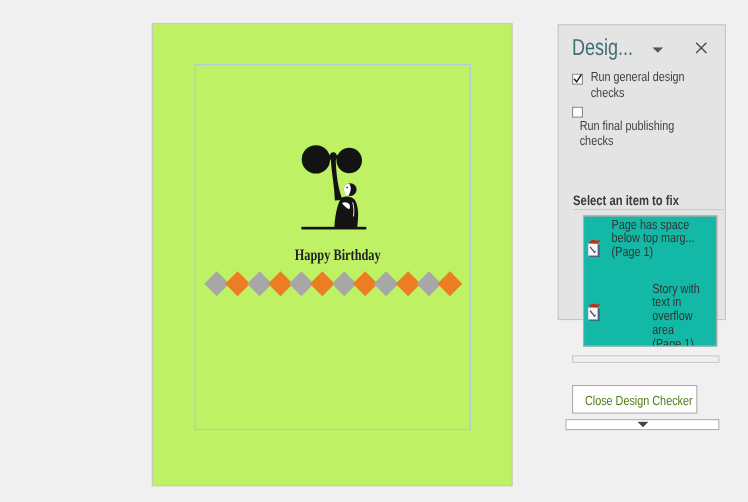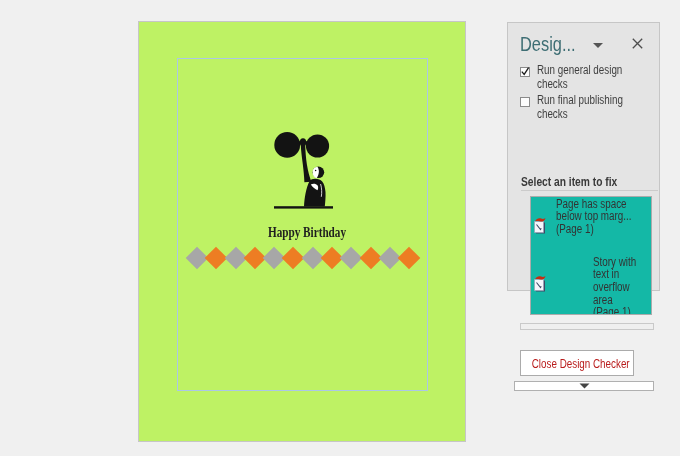--- a/index.html
+++ b/index.html
@@ -83,21 +83,21 @@
   .pane-close {
     position: absolute;
     left: 122px; top: 13px;
     width: 14px; height: 14px;
     display: flex; align-items: center; justify-content: center;
   }
 
   .checks { position: absolute; left: 12px; top: 40px; width: 140px; }
   .check-row { display: flex; }
   .row-gap-a { margin-bottom: 1.5px; }
-  .row-gap-b { margin-bottom: 3px; }
+  .row-gap-b { margin-bottom: 3px; flex-direction: column; }
   .row-gap-c { margin-bottom: 6px; }
   .cb {
     flex: 0 0 10px;
     width: 10px; height: 10px;
     margin-top: 4px;
     background: #fdfdfd;
     border: 1px solid #8b8b8b;
     position: relative;
   }
   .cb-check {
@@ -167,21 +167,21 @@
     border: 1px solid #c9c9c9;
   }
 
   .close-btn {
     position: absolute;
     left: 12px; top: 327px;
     width: 114px; height: 26px;
     background: #ffffff;
     border: 1px solid #ababab;
     font-family: "Liberation Sans", sans-serif;
-    color: #b91c1c;
+    color: #4d7c0f;
     text-align: center;
     white-space: nowrap;
     padding: 0;
   }
   .close-btn span {
     display: inline-block;
     font-size: 12px;
     transform: scaleX(0.82);
   }
 

